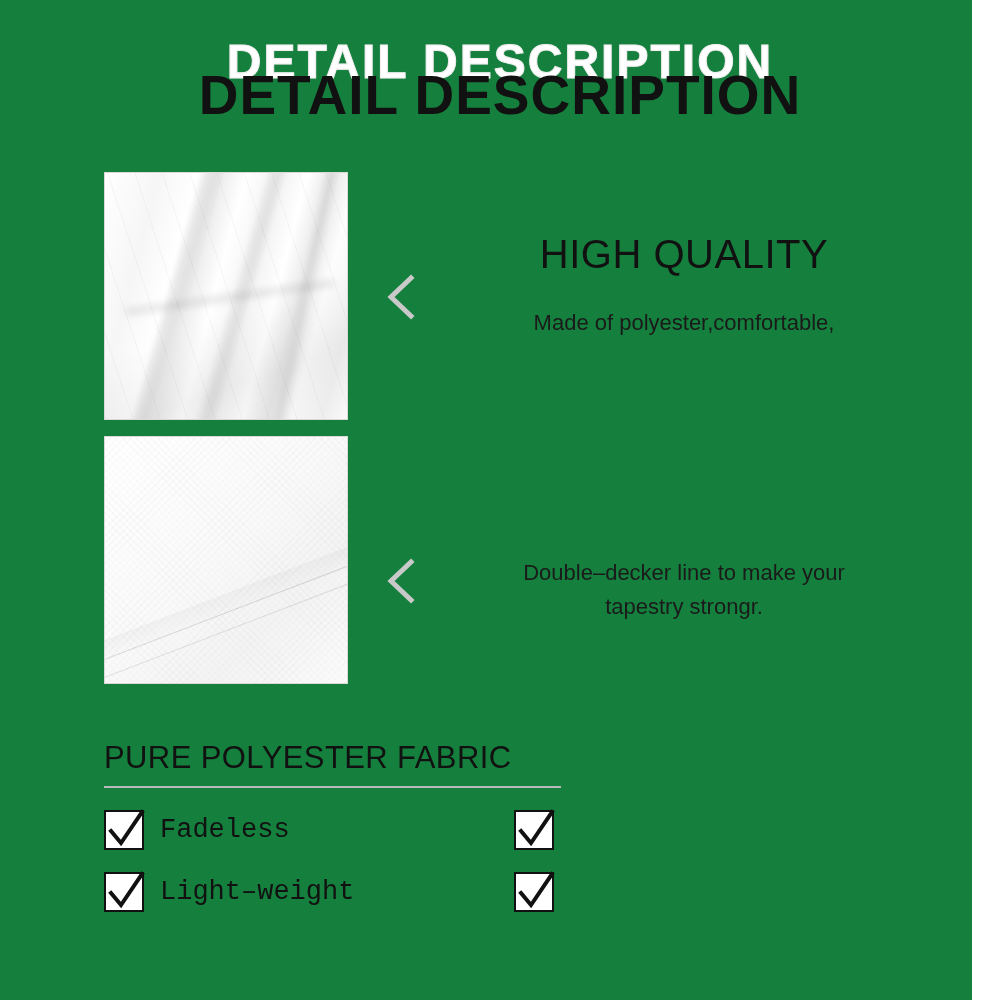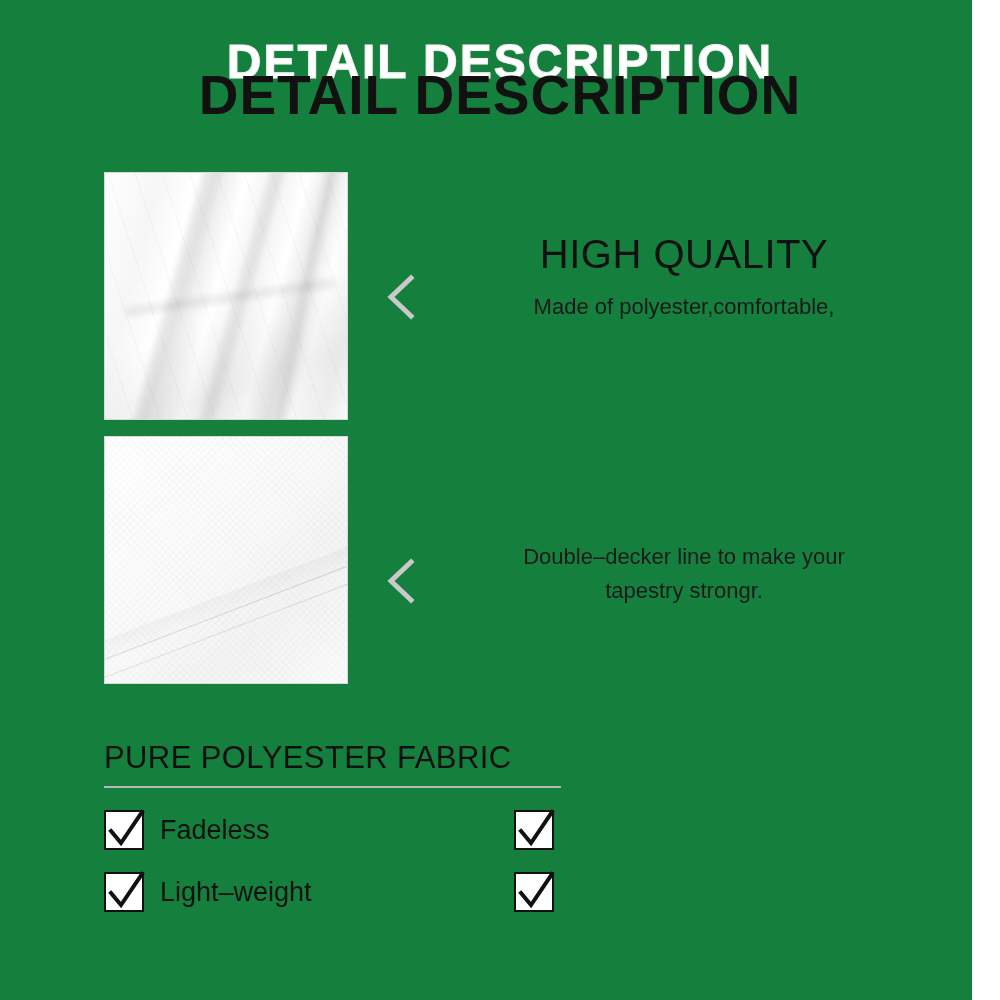--- a/index.html
+++ b/index.html
@@ -157,21 +157,21 @@
   }
   .feature-heading {
     font-size: 40px;
     font-weight: normal;
     color: #111111;
     letter-spacing: 0.5px;
     line-height: 1.1;
     white-space: nowrap;
   }
   .feature-body {
-    margin-top: 14px;
+    margin-top: 30px;
     font-size: 22px;
     line-height: 1.55;
     color: #1a1a1a;
   }
   .f1-text { top: 60px; }
   .f2-text { top: 90px; }
 
   
   .fabric-section {
     position: absolute;
@@ -214,20 +214,21 @@
   .checkbox svg {
     position: absolute;
     left: -4px;
     top: -7px;
   }
   .check-label {
     margin-left: 16px;
     font-size: 27px;
     color: #111111;
     white-space: nowrap;
+    font-family: Liberation Mono, monospace;
   }
 </style>
 </head>
 <body>
 
 <div class="page">
 
   <div class="header-wrap">
     <div class="ghost-title">DETAIL DESCRIPTION</div>
     <div class="main-title">DETAIL DESCRIPTION</div>

